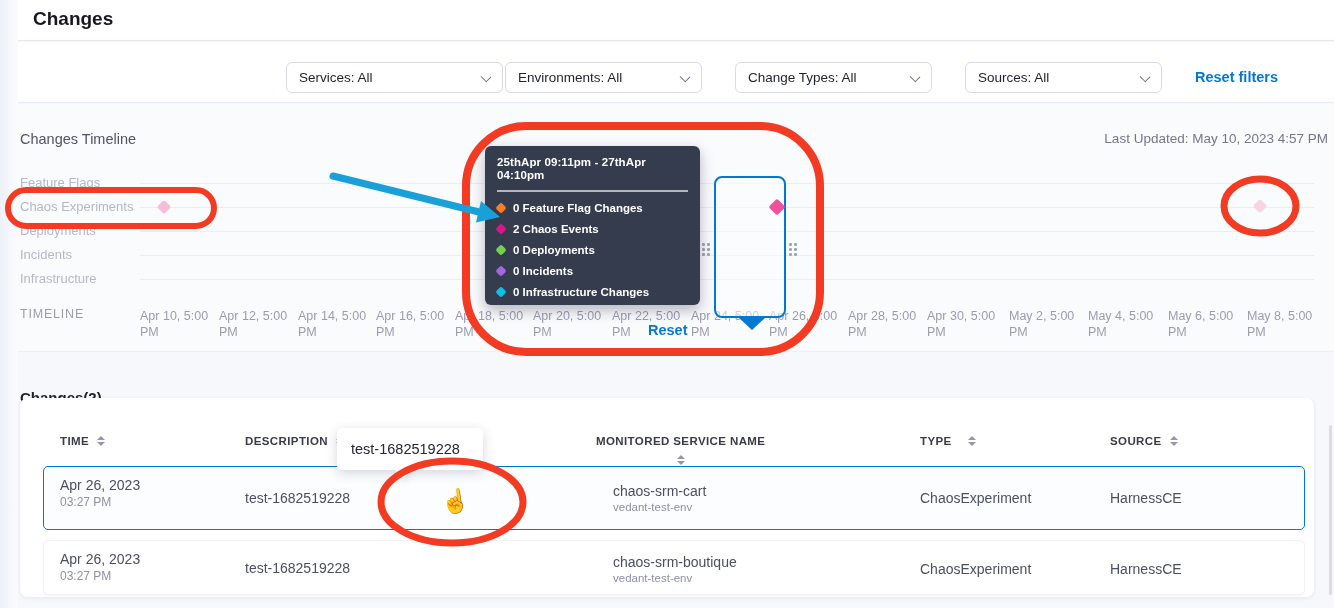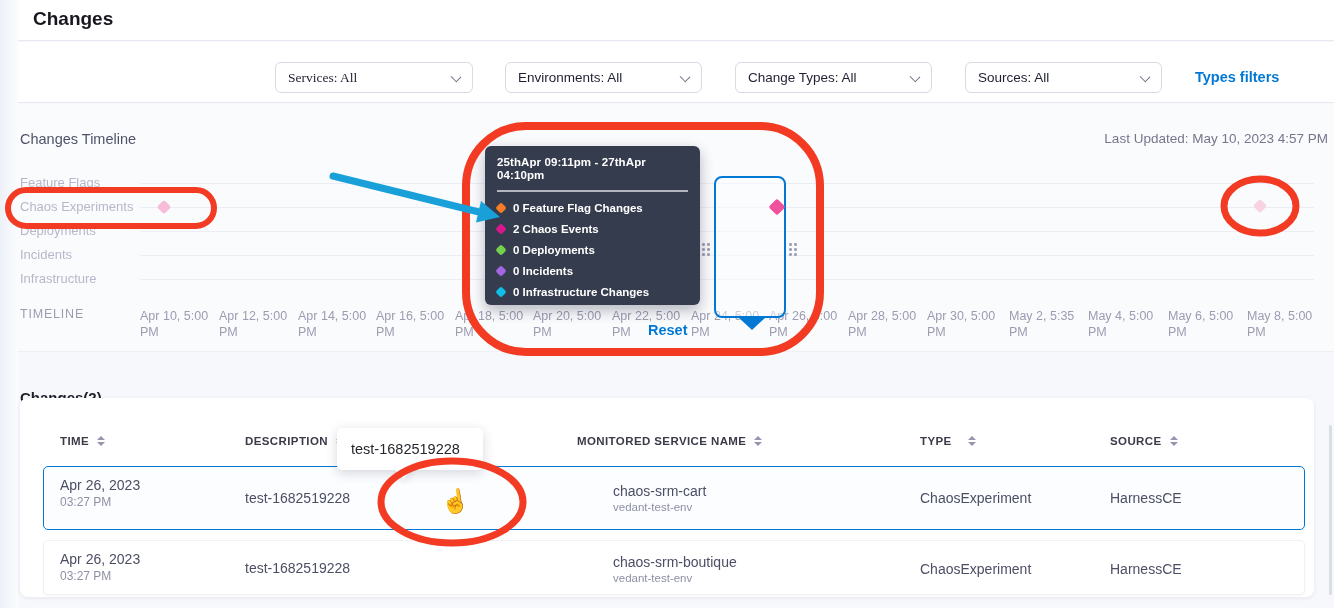--- a/index.html
+++ b/index.html
@@ -76,37 +76,37 @@
 <body>
 
 <div class="page">
 
   <div class="abs left-strip"></div>
 
   <div class="abs topbar"></div>
   <div class="abs page-title">Changes</div>
 
   <div class="abs filterbar"></div>
-  <div class="abs dropdown" style="left:275px; width:198px;font-family:Liberation Serif, serif;">
+  <div class="abs dropdown" style="left:286px; width:217px;">
     <span>Services: All</span>
     <i class="chev"></i>
   </div>
   <div class="abs dropdown" style="left:505px; width:197px;">
     <span>Environments: All</span>
     <i class="chev"></i>
   </div>
   <div class="abs dropdown" style="left:735px; width:197px;">
     <span>Change Types: All</span>
     <i class="chev"></i>
   </div>
   <div class="abs dropdown" style="left:965px; width:197px;">
     <span>Sources: All</span>
     <i class="chev"></i>
   </div>
-  <div class="abs clear-filters">Types filters</div>
+  <div class="abs clear-filters">Reset filters</div>
 
   <div class="abs timeline-sec"></div>
   <div class="abs tl-title">Changes Timeline</div>
   <div class="abs last-updated">Last Updated: May 10, 2023 4:57 PM</div>
 
   <div class="abs tl-row-label" style="top:175px;">Feature Flags</div>
   <div class="abs tl-row-label" style="top:199px;">Chaos Experiments</div>
   <div class="abs tl-row-label" style="top:223px;">Deployments</div>
   <div class="abs tl-row-label" style="top:247px;">Incidents</div>
   <div class="abs tl-row-label" style="top:271px;">Infrastructure</div>
@@ -161,21 +161,21 @@
     </div>
   <div class="abs tick" style="left:848px;">
       <span>Apr 28, 5:00</span>
       <span>PM</span>
     </div>
   <div class="abs tick" style="left:927px;">
       <span>Apr 30, 5:00</span>
       <span>PM</span>
     </div>
   <div class="abs tick" style="left:1009px;">
-      <span>May 2, 5:35</span>
+      <span>May 2, 5:00</span>
       <span>PM</span>
     </div>
   <div class="abs tick" style="left:1088px;">
       <span>May 4, 5:00</span>
       <span>PM</span>
     </div>
   <div class="abs tick" style="left:1168px;">
       <span>May 6, 5:00</span>
       <span>PM</span>
     </div>
@@ -240,21 +240,21 @@
         <i class="sd"></i>
       </span>
   </div>
   <div class="abs th" style="left:245px;">
     <span>DESCRIPTION</span>
     <span class="sort">
         <i class="su"></i>
         <i class="sd"></i>
       </span>
   </div>
-  <div class="abs th" style="left:577px;">
+  <div class="abs th" style="left:596px;flex-direction:column;">
     <span>MONITORED SERVICE NAME</span>
     <span class="sort">
         <i class="su"></i>
         <i class="sd"></i>
       </span>
   </div>
   <div class="abs th" style="left:920px;gap:16px;">
     <span>TYPE</span>
     <span class="sort">
         <i class="su"></i>

